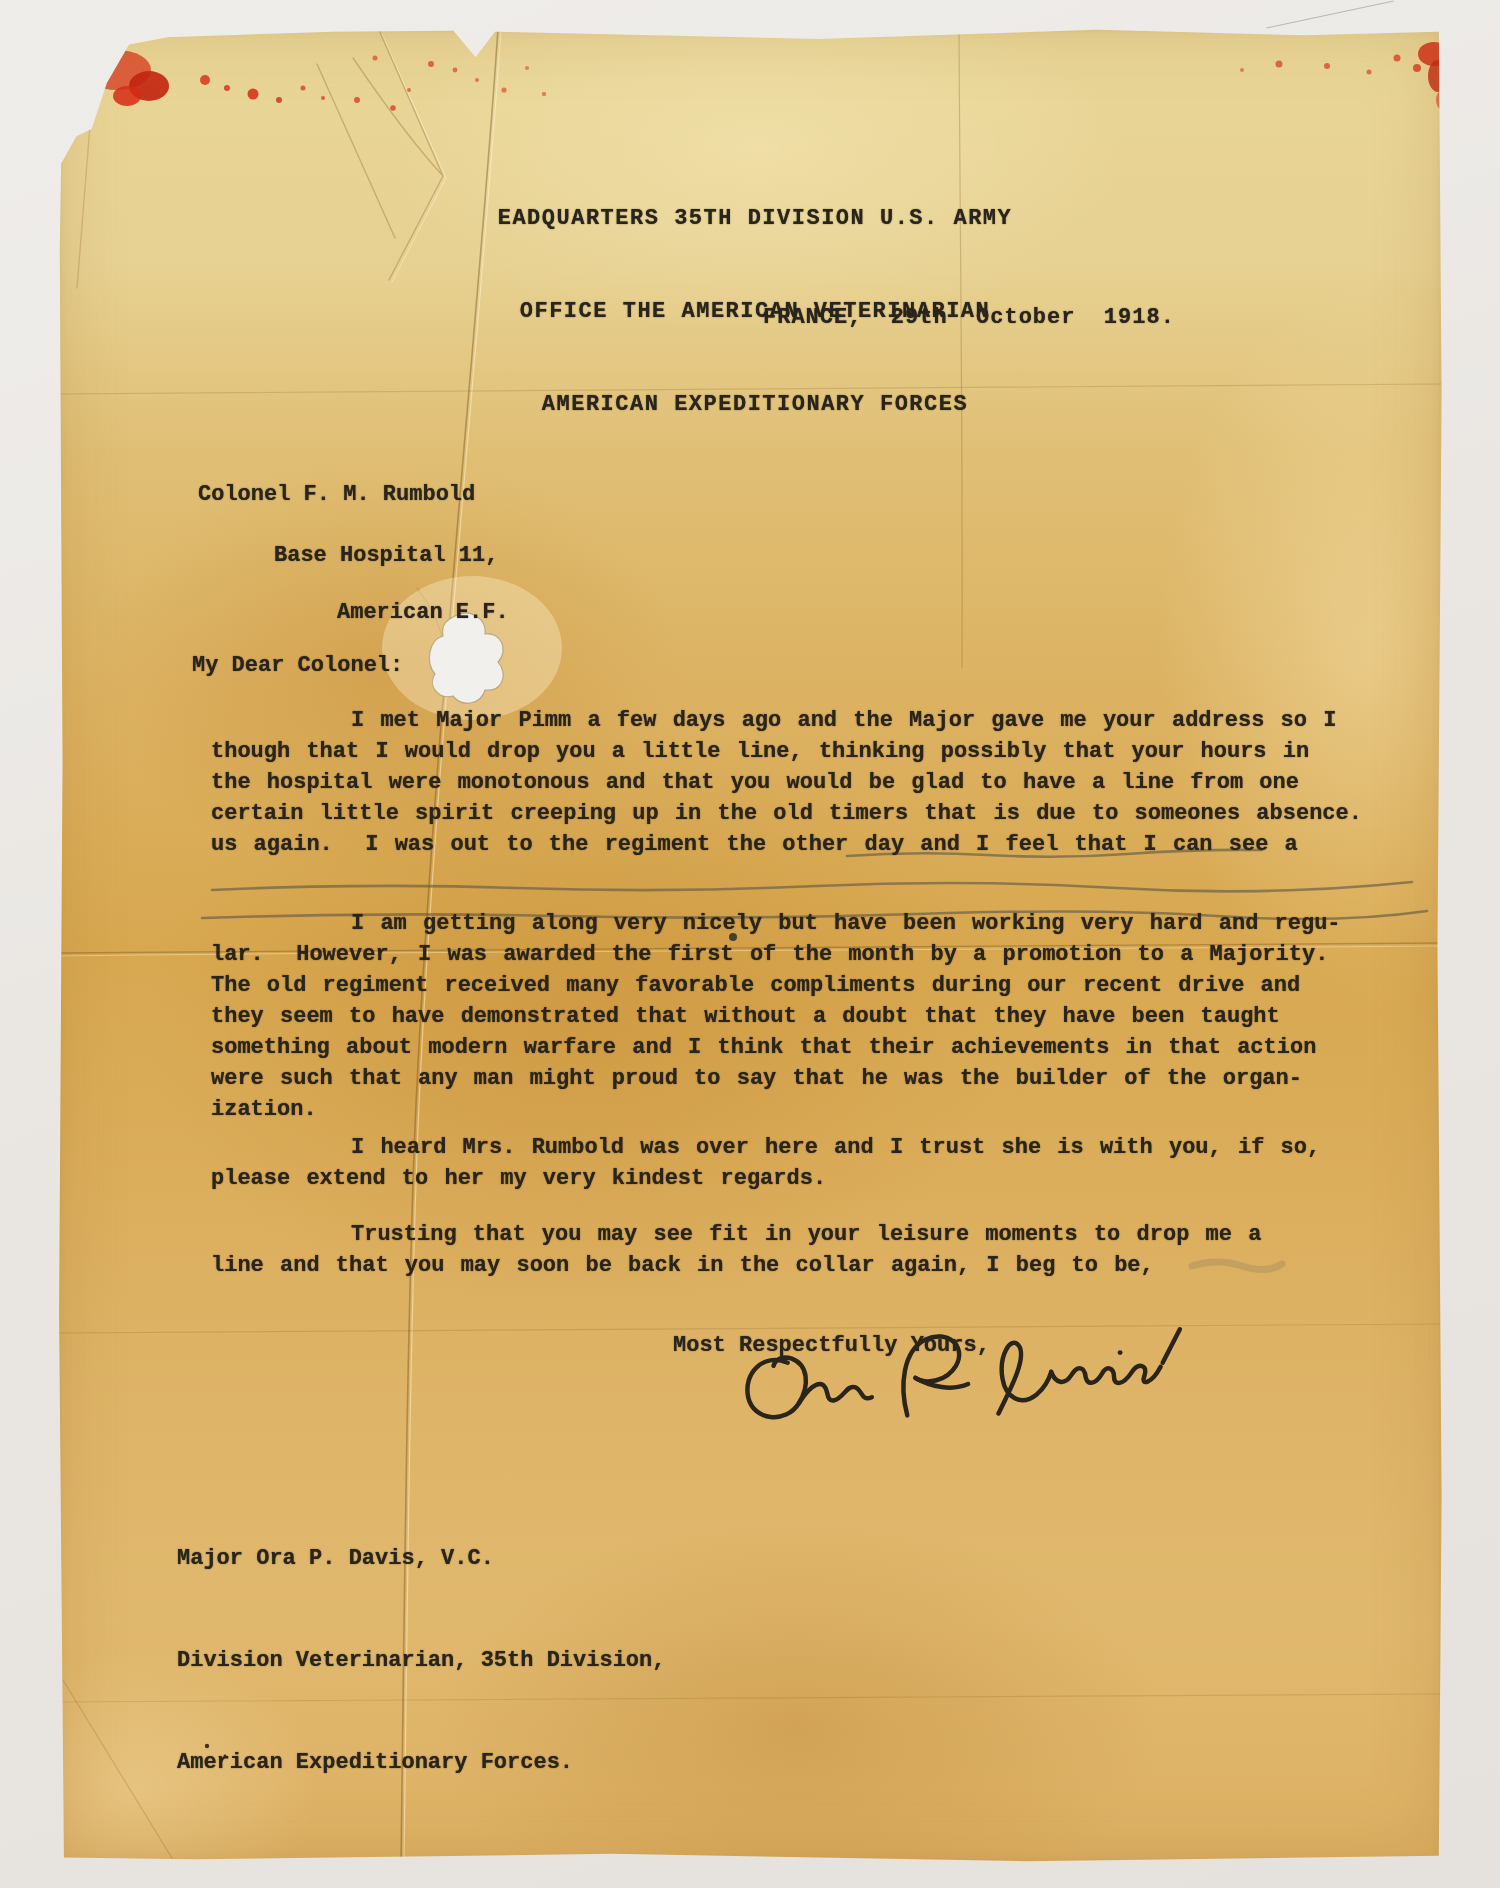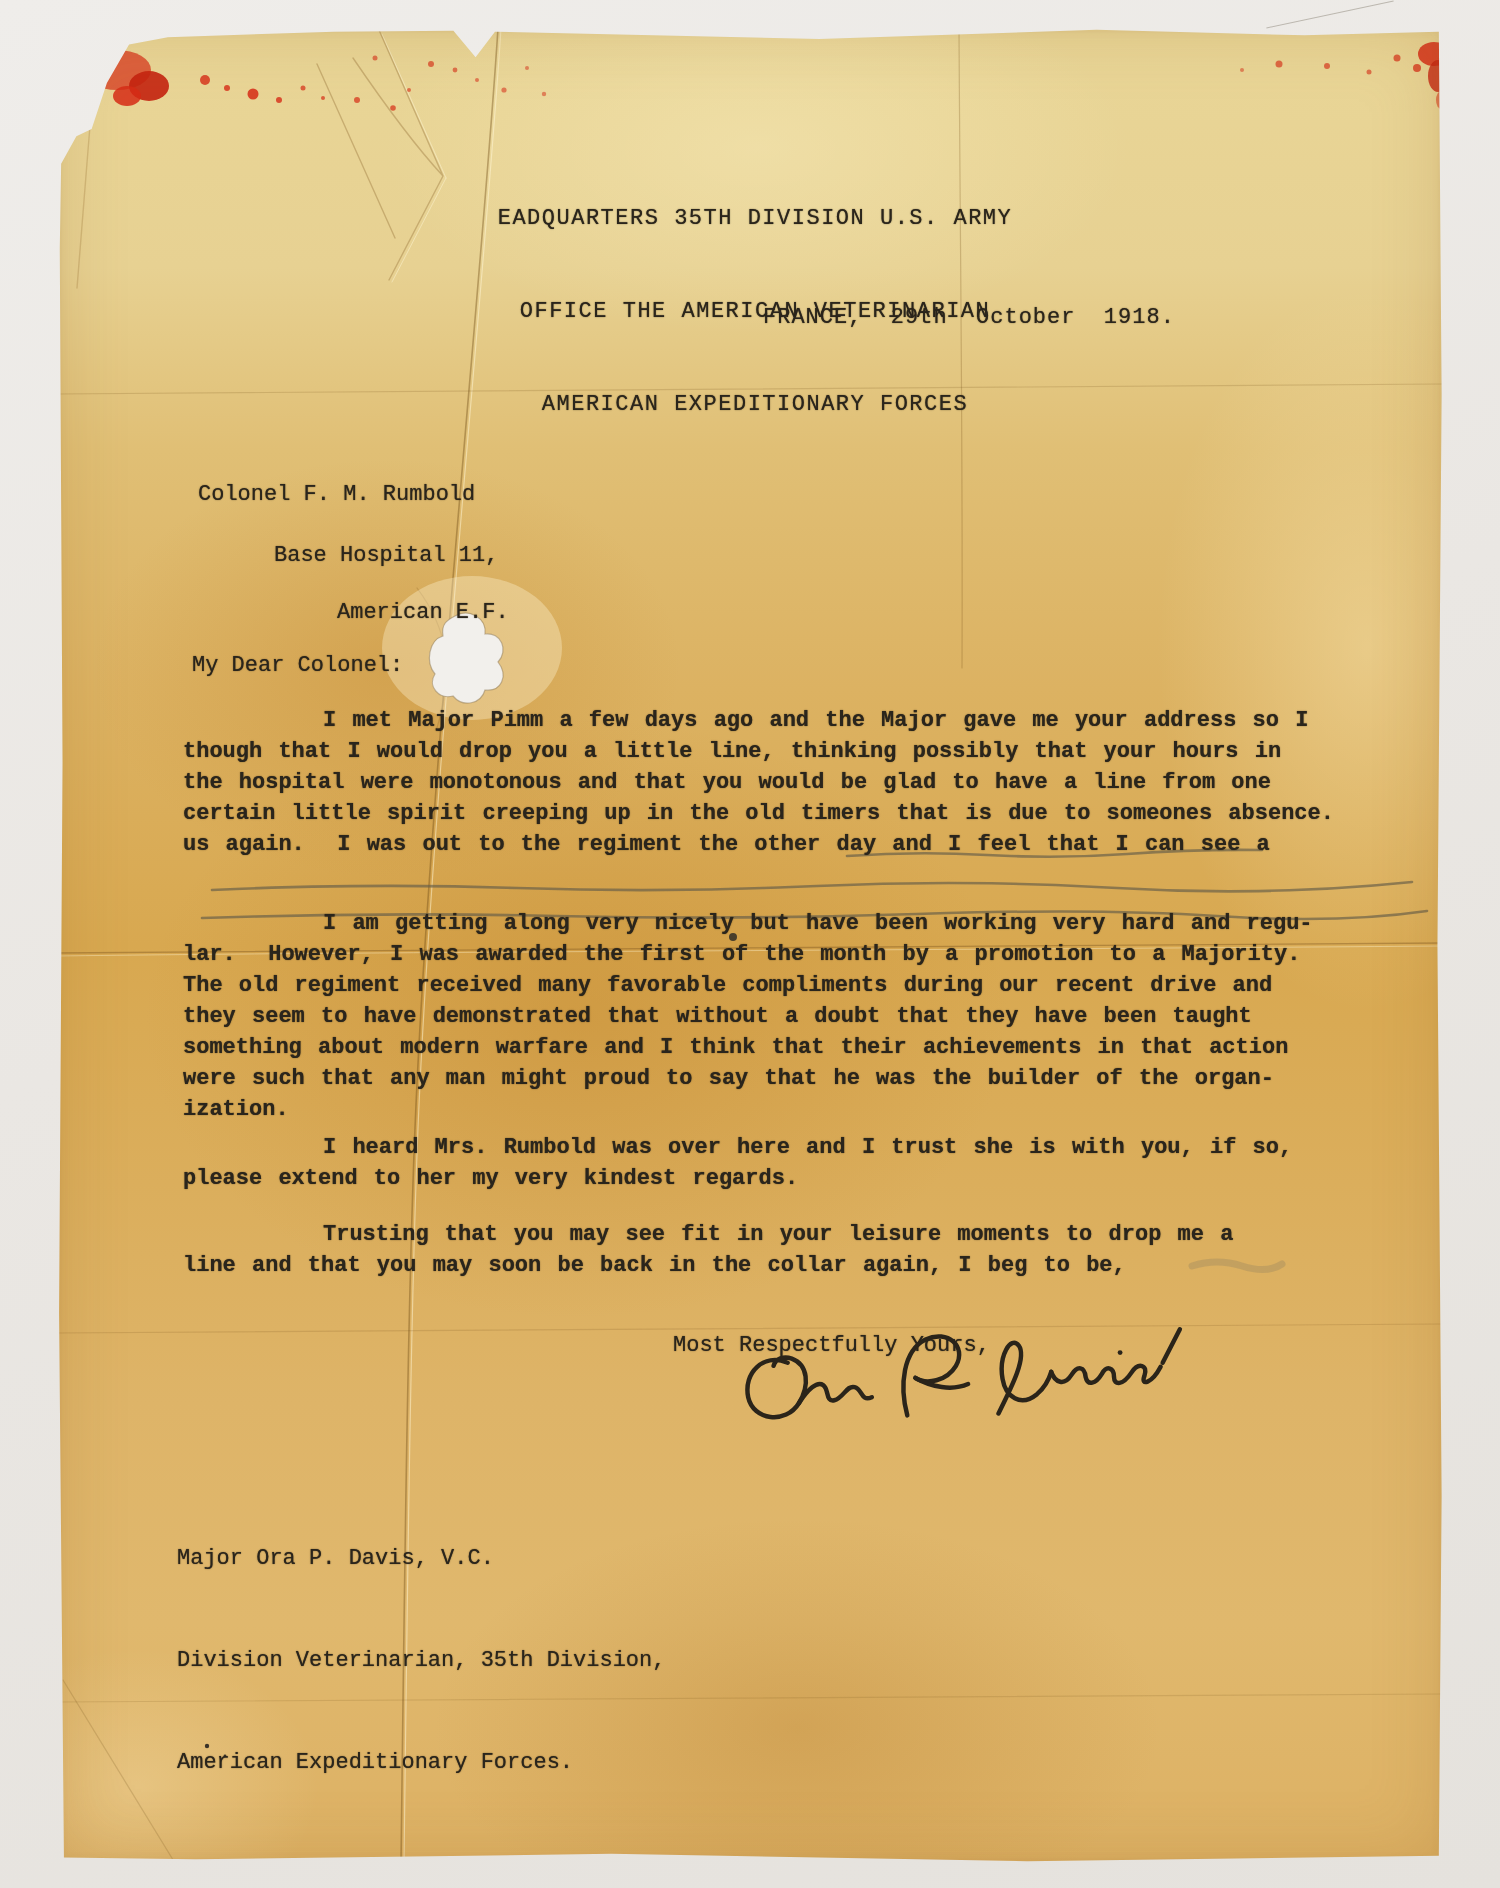--- a/index.html
+++ b/index.html
@@ -32,31 +32,31 @@
       70% 99.9%, 40% 99.5%, 10% 99.8%, 0.5% 99.7%,
       0.15% 70%, 0.4% 40%, 0.2% 12%);
     filter:drop-shadow(3px 5px 6px rgba(90,80,60,.35));
   }
   .paper::after{
     content:"";position:absolute;inset:0;pointer-events:none;
     box-shadow:inset 0 0 70px rgba(150,100,35,.22), inset 0 0 12px rgba(150,100,35,.18);
   }
   .overlay{position:absolute;inset:0;width:100%;height:100%;pointer-events:none;}
   .txt{
-    position:absolute;color:#2a251c;font-weight:400;font-size:22px;
+    position:absolute;color:#2a251c;font-weight:700;font-size:22px;
     white-space:pre;text-shadow:0 0 1.2px rgba(35,28,15,.8);
   }
   .letterhead{left:26px;top:113px;width:1344px;text-align:center;line-height:31px;letter-spacing:1.5px;}
   .dateline{left:661px;top:277px;letter-spacing:1px;margin-left:45px;}
   .rcpt1{left:141px;top:454px;}
   .rcpt2{left:217px;top:515px;}
   .rcpt3{left:280px;top:572px;}
   .salutation{left:135px;top:625px;text-align:center;}
   .para{position:absolute;left:126px;width:1290px;}
-  .para .bodyline{height:31px;}
+  .para .bodyline{height:31px;margin-left:28px;}
   .bodyline{color:#2a251c;font-weight:700;font-size:22px;white-space:pre;text-shadow:0 0 1.2px rgba(35,28,15,.8);word-spacing:3px;}
   .bodyline.first{padding-left:140px;}
   .p1{top:680px;} .p2{top:883px;} .p3{top:1107px;} .p4{top:1194px;}
   .closing{left:616px;top:1274px;margin-top:31px;}
   .signature{position:absolute;left:676px;top:1294px;width:456px;height:120px;}
   .signoff{left:120px;top:1446px;line-height:34px;}
 </style>
 </head>
 <body>
 

